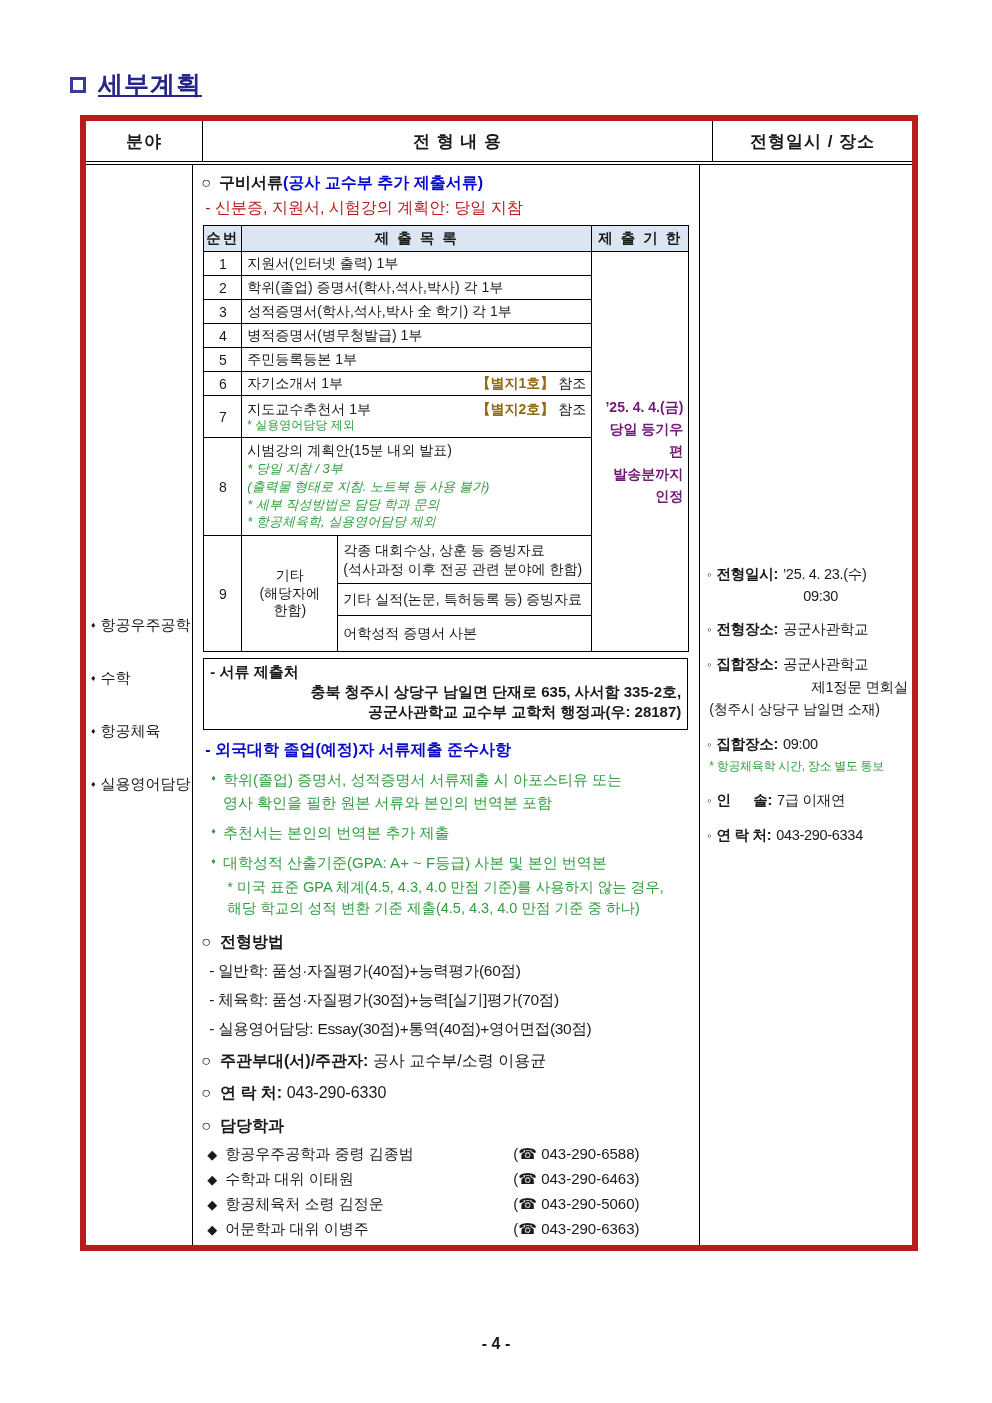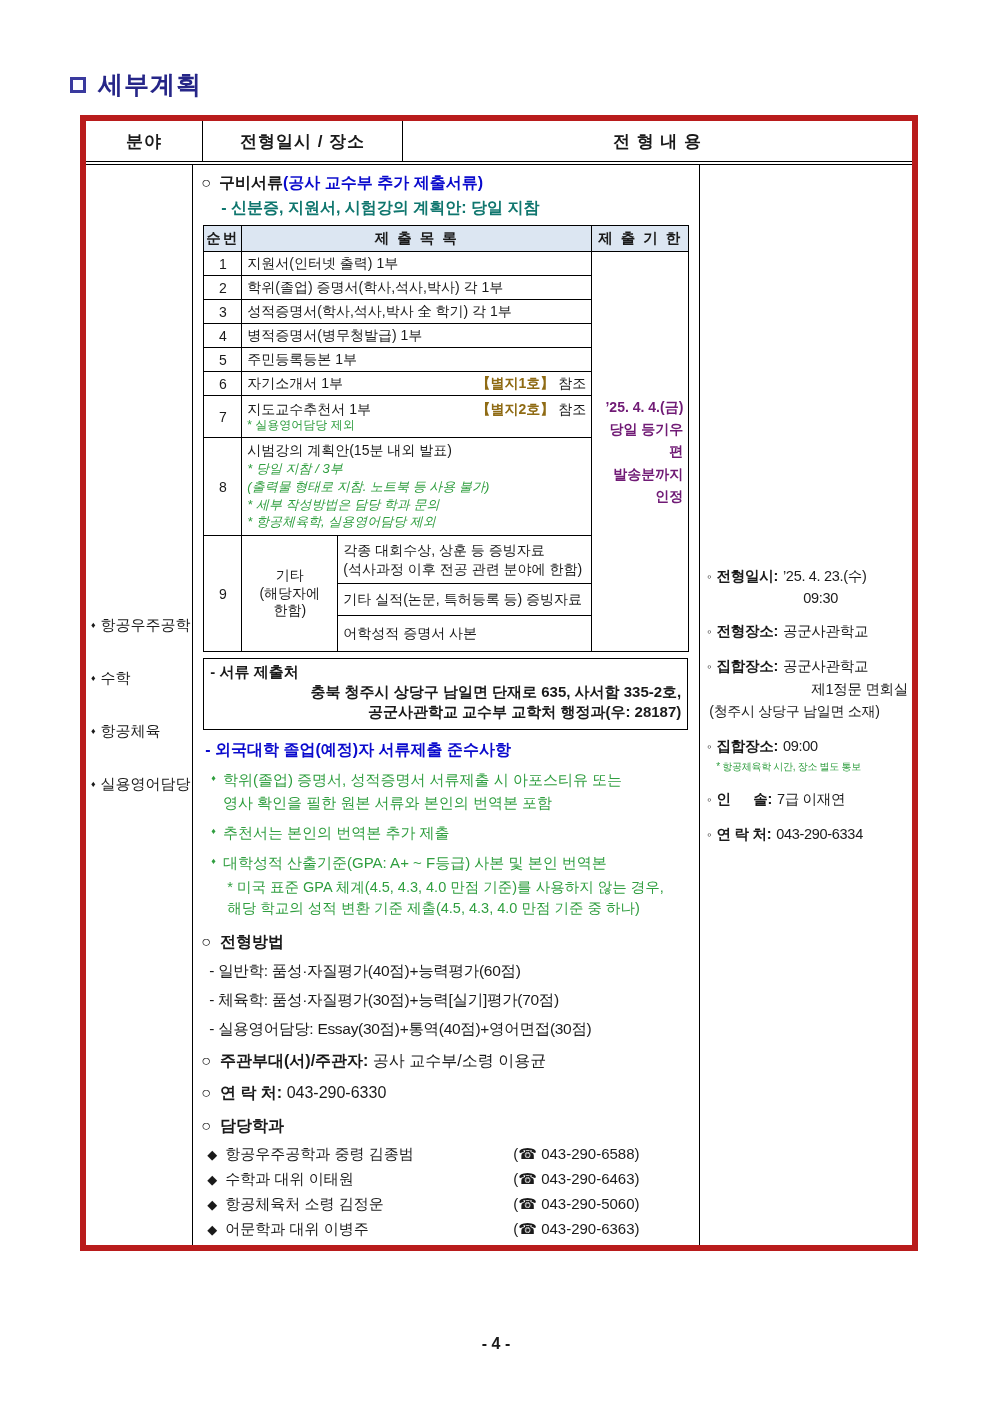--- a/index.html
+++ b/index.html
@@ -15,20 +15,21 @@
     background: #ffffff;
     overflow: hidden;
   }
   
   .doc-title {
     position: absolute;
     left: 70px; top: 68px;
     display: flex; align-items: center; gap: 12px;
     font-size: 25px; font-weight: bold; color: #262688;
     letter-spacing: 1px;
+    text-decoration: underline;
   }
   .checkbox-square {
     width: 16px; height: 16px;
     border: 3px solid #3a3a9e;
     display: inline-block;
   }
   
   .outer {
     position: absolute;
     left: 80px; top: 115px; width: 838px;
@@ -57,21 +58,21 @@
   
   .content-cell {
     width: 510px; border-right: 1px solid #000;
     padding: 8px 10px 6px 8px;
     font-size: 16px;
   }
   .line-head { display: flex; gap: 8px; align-items: baseline; font-weight: bold; }
   .blue { color: #0a0acd; }
   .green { color: #2f9e3f; }
   .gold { color: #8f6b14; font-weight: bold; }
-  .subnote { color: #0f766e; font-weight: bold; margin: 4px 0 6px 20px; }
+  .subnote { color: #b91c1c; font-weight: normal; margin: 4px 0 6px 4px; }
   
   table.inner {
     border-collapse: collapse; width: 485px; margin-left: 2px;
     table-layout: fixed;
   }
   table.inner th, table.inner td {
     border: 1px solid #000; font-size: 14px; padding: 1px 5px;
     vertical-align: middle; overflow: hidden;
   }
   table.inner th {
@@ -124,43 +125,43 @@
     padding: 0 4px 0 7px; font-size: 14.5px; letter-spacing: -0.3px;
   }
   .s-entry { margin: 8px 0; }
   .s-line { display: flex; gap: 5px; align-items: baseline; }
   .s-bullet { font-weight: bold; font-size: 13px; }
   .s-label { font-weight: bold; white-space: pre; }
   .s-val { white-space: pre; }
   .s-indent1 { margin-left: 96px; margin-top: 4px; }
   .s-indent2 { margin-left: 104px; margin-top: 4px; white-space: pre; }
   .s-paren { margin-left: 2px; margin-top: 4px; font-size: 14px; white-space: pre; }
-  .s-note { color: #2f9e3f; font-size: 10px; margin: 4px 0 0 9px; white-space: pre; }
+  .s-note { color: #2f9e3f; font-size: 12px; margin: 4px 0 0 2px; white-space: pre; }
   
   .footer {
     position: absolute; left: 0; bottom: 50px; width: 100%;
     text-align: center; font-weight: bold; font-size: 16px;
   }
 </style>
 </head>
 <body>
 
 <div class="page">
 
   <div class="doc-title">
     <span class="checkbox-square"></span>
     <span>세부계획</span>
   </div>
 
   <div class="outer">
 
     <div class="hdr">
       <div class="hdr-cell w1">분야</div>
+      <div class="hdr-cell w2">전 형 내 용</div>
       <div class="hdr-cell w3">전형일시 / 장소</div>
-      <div class="hdr-cell w2">전 형 내 용</div>
     </div>
 
     <div class="bdy">
 
       <div class="field-cell">
         <div class="field-item">
           <span class="bullet-diamond-sm">♦</span>
           <span>항공우주공학</span>
         </div>
         <div class="field-item">

